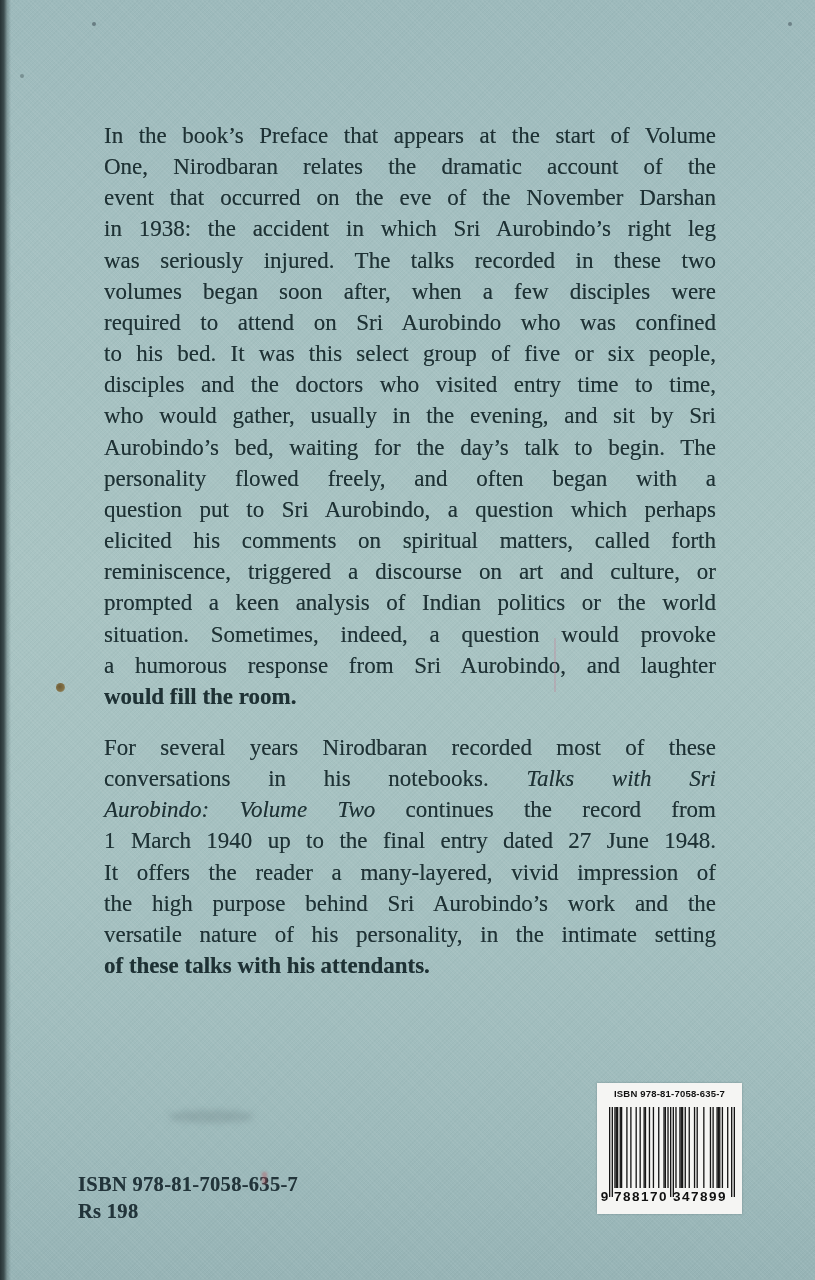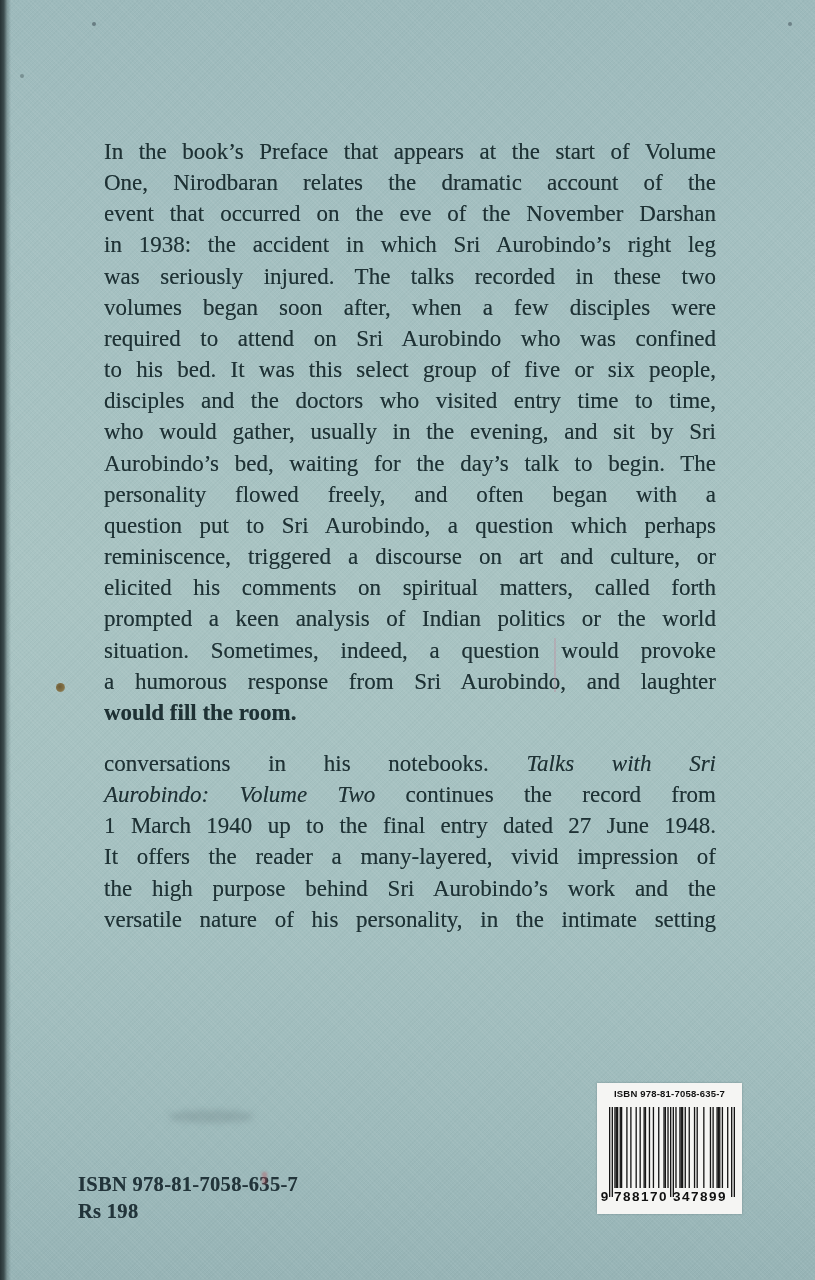--- a/index.html
+++ b/index.html
@@ -15,21 +15,21 @@
     position:absolute;inset:0;pointer-events:none;
     background:
       repeating-linear-gradient(45deg,rgba(255,255,255,.05) 0 1px,transparent 1px 3px),
       repeating-linear-gradient(-45deg,rgba(60,90,92,.04) 0 1px,transparent 1px 3px);
   }
   .edge{
     position:absolute;left:0;top:0;bottom:0;width:11px;
     background:linear-gradient(90deg,#263234 0%,#3d4d4f 35%,rgba(90,110,111,.45) 65%,rgba(120,140,141,0) 100%);
   }
   .blurb{
-    position:absolute;left:104px;top:136px;width:612px;
+    position:absolute;left:104px;top:120px;width:612px;
     font-size:23px;color:#1e3134;
     text-shadow:0 0 .6px rgba(30,49,52,.55);
   }
   .para{line-height:31.15px;}
   .para2{margin-top:20px;}
   .line{
     text-align:justify;
     text-align-last:justify;
     -moz-text-align-last:justify;
   }
@@ -89,35 +89,37 @@
       <div class="line">in 1938: the accident in which Sri Aurobindo’s right leg</div>
       <div class="line">was seriously injured. The talks recorded in these two</div>
       <div class="line">volumes began soon after, when a few disciples were</div>
       <div class="line">required to attend on Sri Aurobindo who was confined</div>
       <div class="line">to his bed. It was this select group of five or six people,</div>
       <div class="line">disciples and the doctors who visited entry time to time,</div>
       <div class="line">who would gather, usually in the evening, and sit by Sri</div>
       <div class="line">Aurobindo’s bed, waiting for the day’s talk to begin. The</div>
       <div class="line">personality flowed freely, and often began with a</div>
       <div class="line">question put to Sri Aurobindo, a question which perhaps</div>
+      <div class="line">elicited his comments on spiritual matters, called forth</div>
       <div class="line">reminiscence, triggered a discourse on art and culture, or</div>
-      <div class="line">elicited his comments on spiritual matters, called forth</div>
       <div class="line">prompted a keen analysis of Indian politics or the world</div>
       <div class="line">situation. Sometimes, indeed, a question would provoke</div>
       <div class="line">a humorous response from Sri Aurobindo, and laughter</div>
       <div class="line endline">would fill the room.</div>
     </div>
 
     <div class="para para2">
+      <div class="line">For several years Nirodbaran recorded most of these</div>
       <div class="line"><span>conversations in his notebooks. </span><span class="it">Talks with Sri</span></div>
       <div class="line"><span class="it">Aurobindo: Volume Two</span><span> continues the record from</span></div>
       <div class="line">1 March 1940 up to the final entry dated 27 June 1948.</div>
       <div class="line">It offers the reader a many-layered, vivid impression of</div>
       <div class="line">the high purpose behind Sri Aurobindo’s work and the</div>
       <div class="line">versatile nature of his personality, in the intimate setting</div>
+      <div class="line endline">of these talks with his attendants.</div>
     </div>
   </div>
 
   <div class="isbn">
     <div>ISBN 978-81-7058-635-7</div>
     <div>Rs 198</div>
   </div>
 
   <div class="barcode-box">
     <div class="bc-label">ISBN 978-81-7058-635-7</div>

